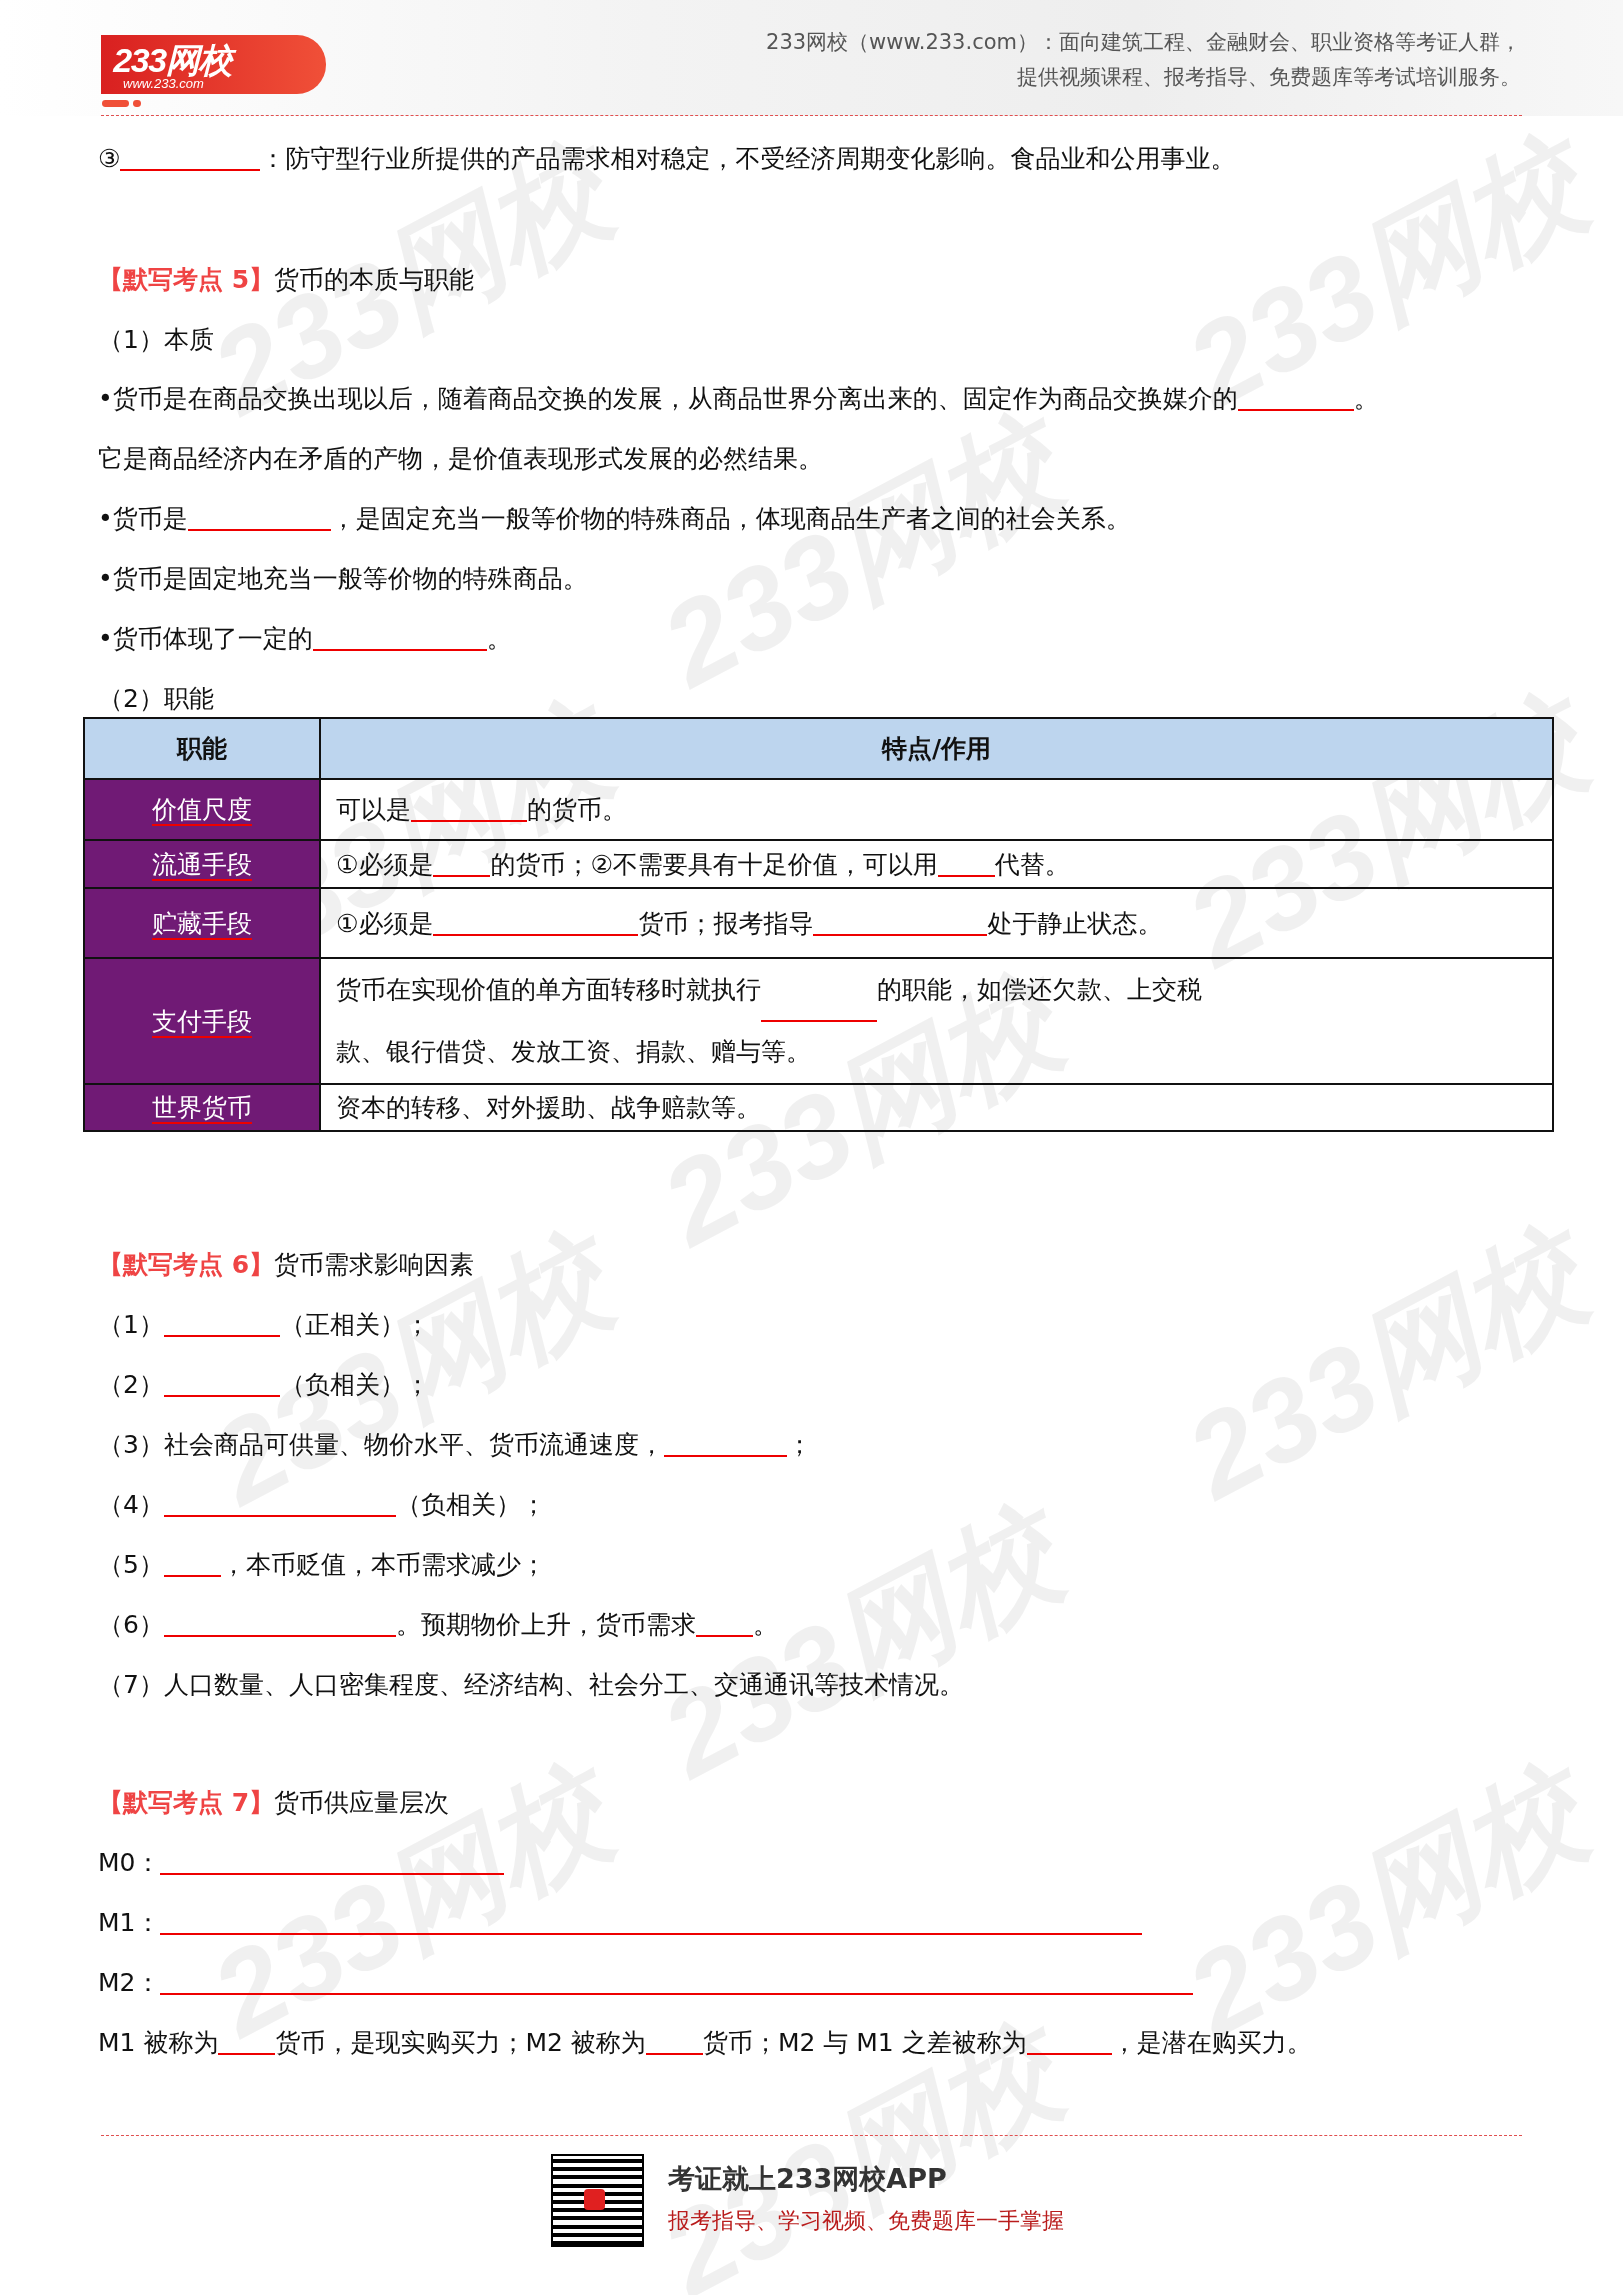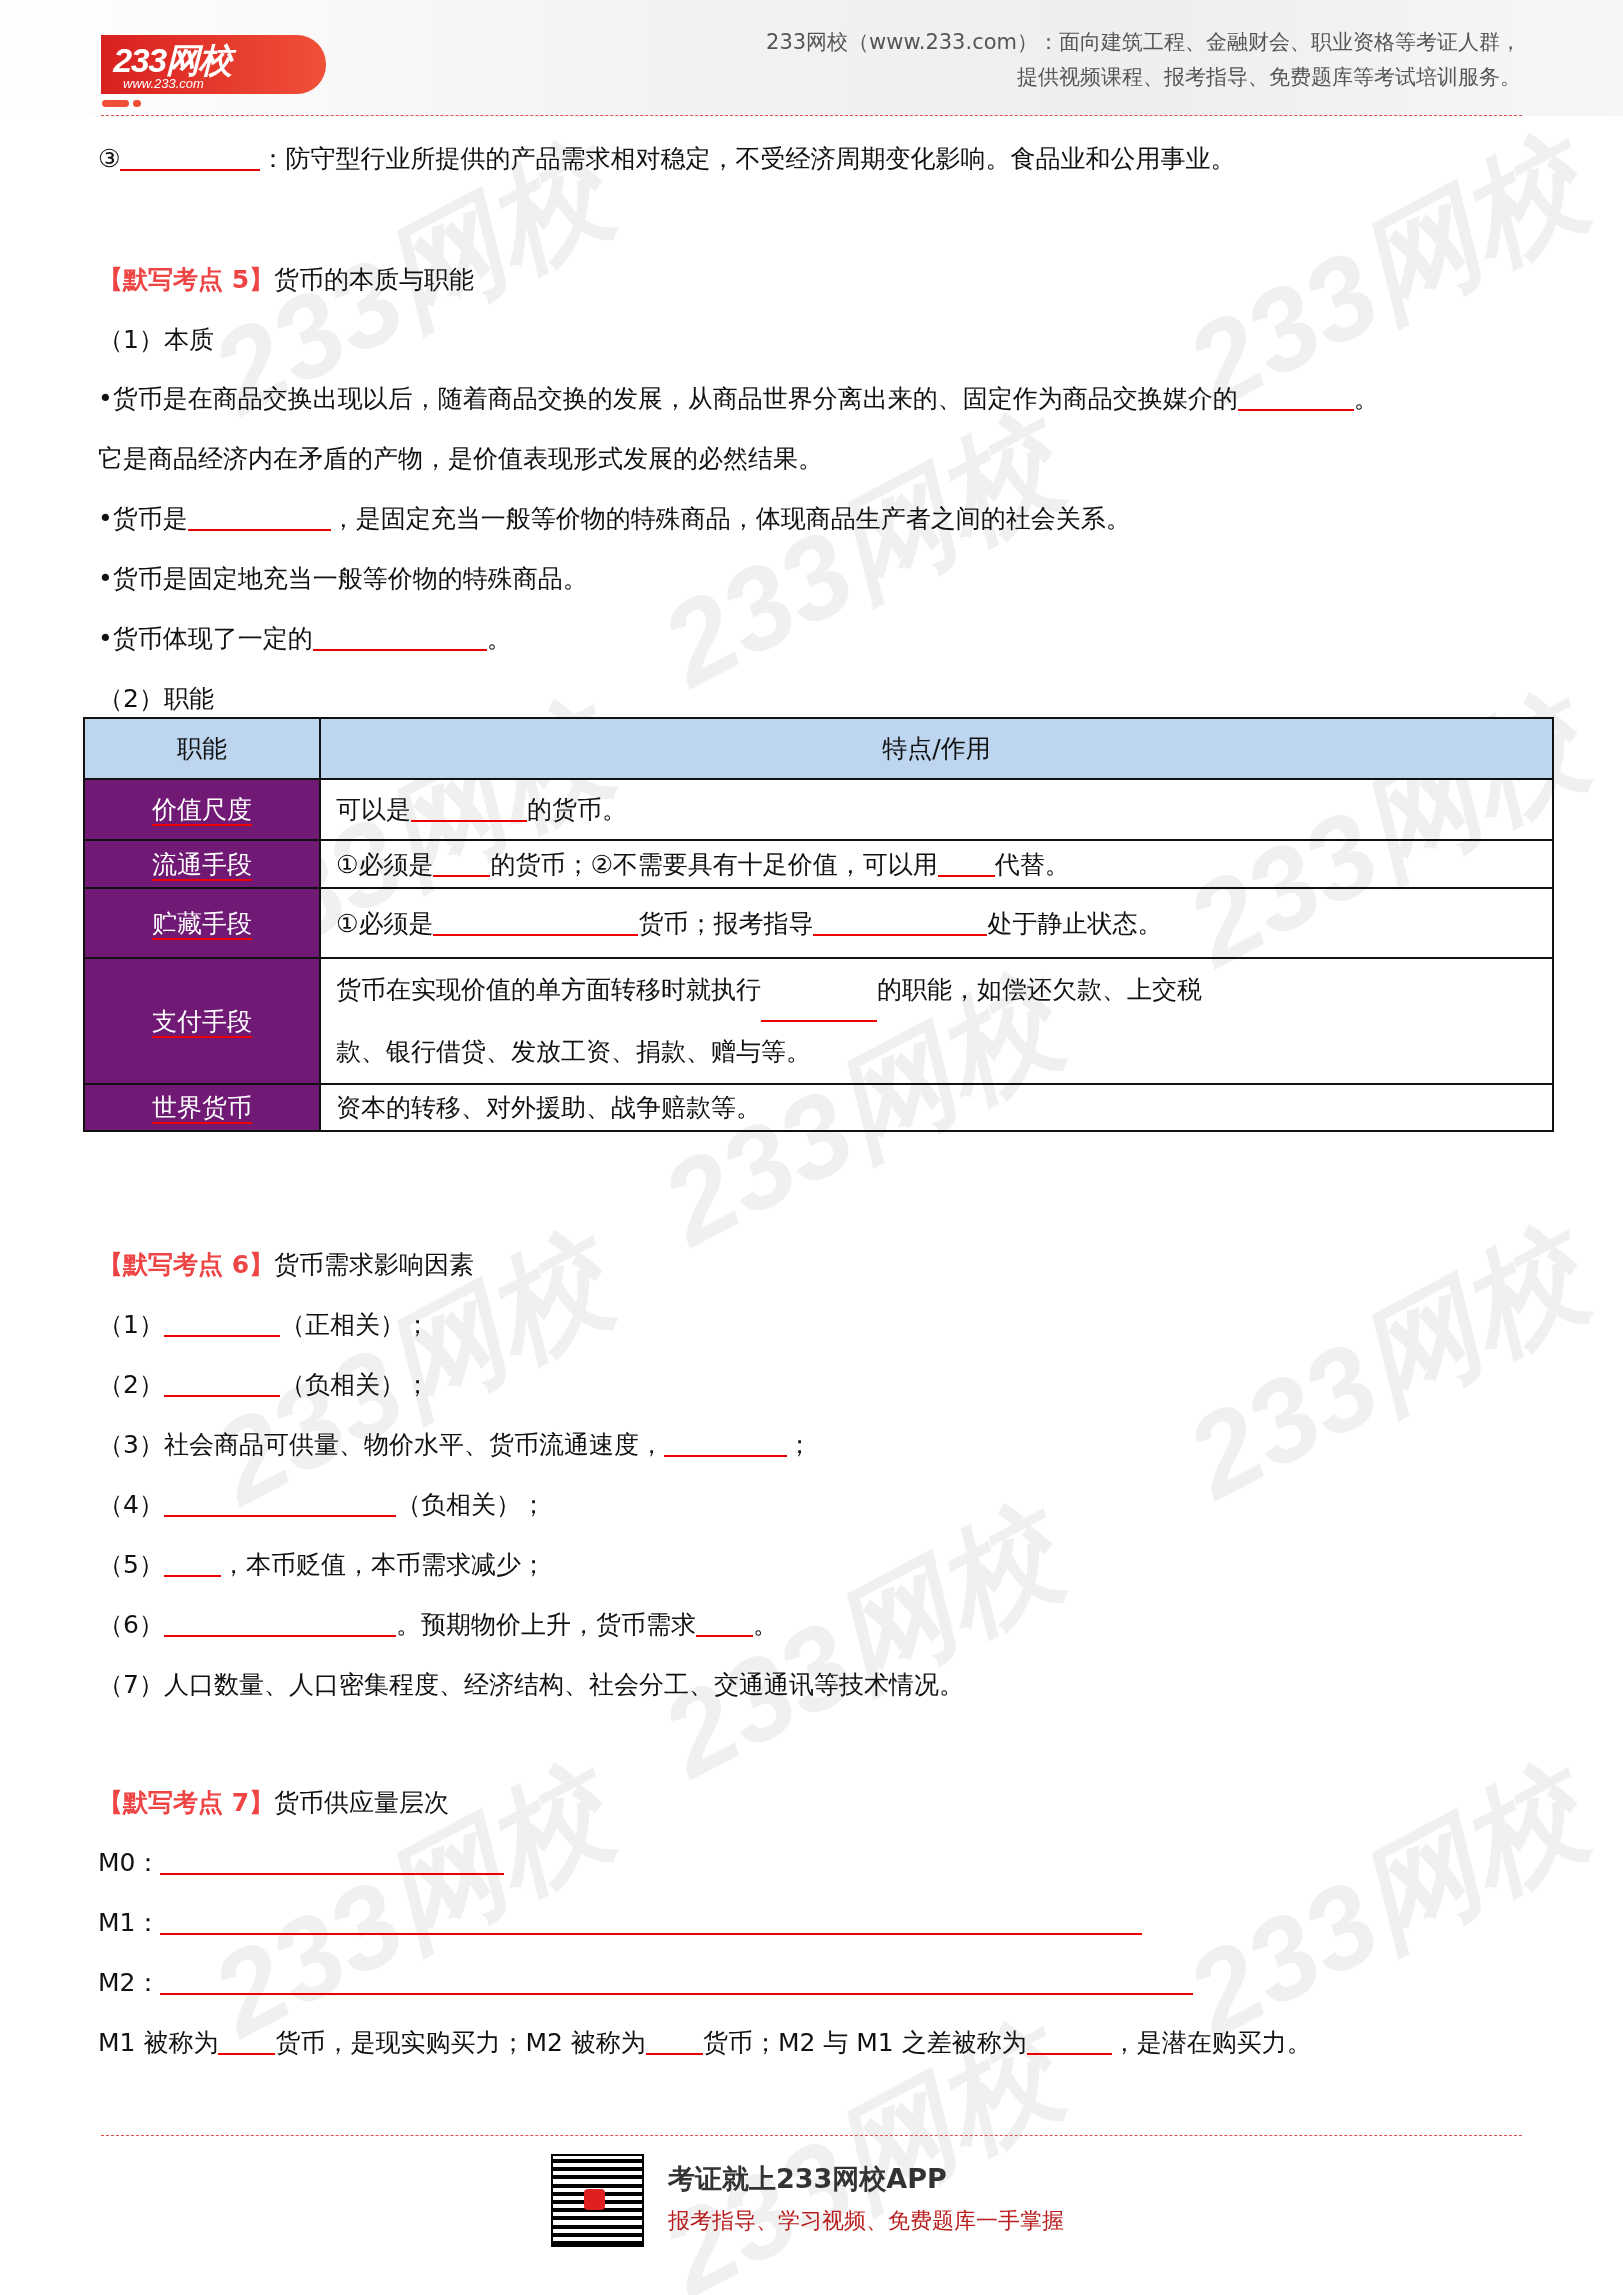--- a/index.html
+++ b/index.html
@@ -31,21 +31,21 @@
   }
   .dash-line { position:absolute; left:101px; width:1421px; border-top:1.4px dashed #e05050; }
   .line { position:absolute; white-space:nowrap; font-size:25px; }
   .blank { display:inline-block; border-bottom:2.7px solid #ee0000; height:23px; vertical-align:-4.1px; }
   .tag { color:#ef4444; font-weight:bold; }
   table.fn {
     position:absolute; left:83px; top:717px; width:1471px;
     border-collapse:collapse; font-size:25px;
   }
   table.fn th, table.fn td { border:2px solid #111; }
-  table.fn th { background:#bdd5ee; font-weight:normal; height:57px; }
+  table.fn th { background:#bdd5ee; font-weight:bold; height:57px; }
   table.fn td.k { background:#701a75; width:232px; text-align:center; }
   table.fn td.k span { color:#ffffff; border-bottom:2.7px solid #ee0000; }
   table.fn td.v { padding-left:15px; }
   .watermark {
     position:absolute; color:rgba(0,0,0,0.06); font-size:116px; font-weight:bold; font-style:italic;
     transform:rotate(-28deg); white-space:nowrap; font-family:"Liberation Sans",sans-serif; pointer-events:none;
   }
   .qr {
     position:absolute; left:551px; top:2154px; width:89px; height:89px;
     background:

